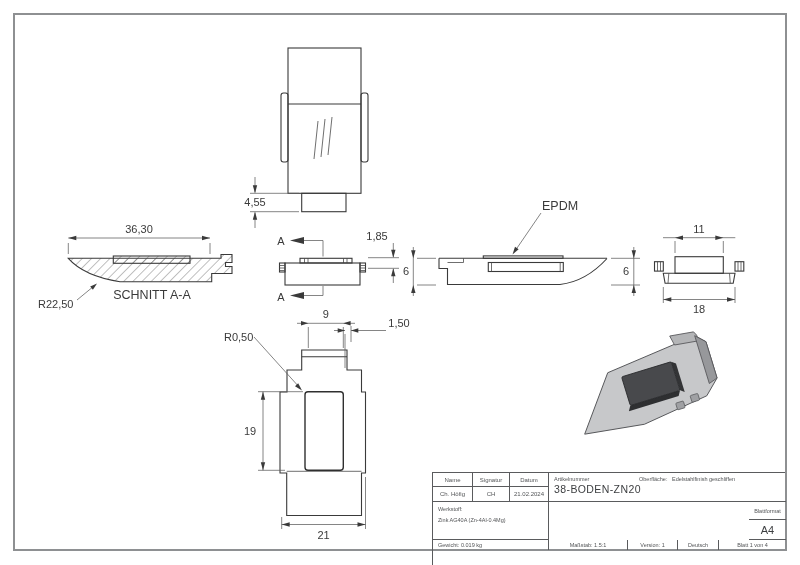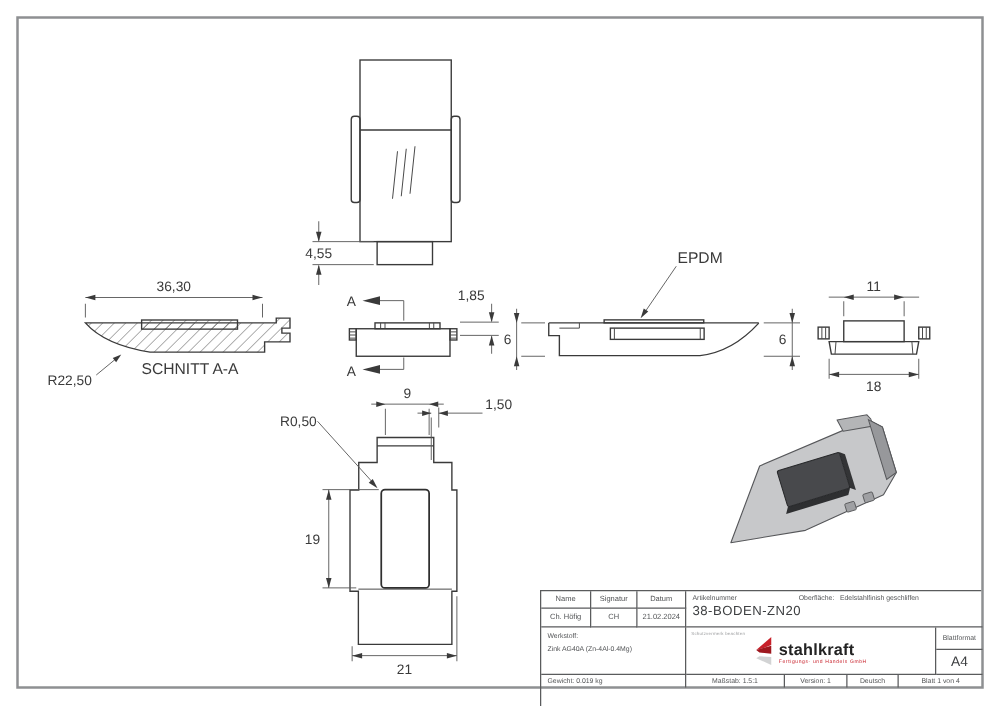--- a/index.html
+++ b/index.html
@@ -223,34 +223,20 @@
       <span>Oberfläche:</span>
       <span style="margin-left:3px;">Edelstahlfinish geschliffen</span>
     </div>
   </div>
 
   <div class="cell br bb" style="left:0;top:29px;width:116px;height:38px;">
     <div class="lbl-small" style="position:absolute;left:5px;top:4px;">Werkstoff:</div>
     <div class="lbl-small" style="position:absolute;left:5px;top:15px;">Zink AG40A (Zn-4Al-0.4Mg)</div>
   </div>
 
-  <div class="cell br bb" style="left:116px;top:29px;width:200px;height:38px;">
-    <div class="note" style="position:absolute;left:4px;top:3px;">Schutzvermerk beachten</div>
-    <div class="logo-wrap">
-      <svg width="15" height="27" viewBox="0 0 15 27">
-        <path d="M1,12 L13,1.5 L13,8 L6.5,10.5 Z" fill="#c8202a"></path>
-        <path d="M1,12 L13,8.5 L13,15 L3.5,14 Z" fill="#9e171e"></path>
-        <path d="M3.5,17 L13,17.5 L13,24 L1,18.5 Z" fill="#c3c4c6" opacity="0.75"></path>
-      </svg>
-      <div>
-        <div class="logo-name">stahlkraft</div>
-        <div class="logo-sub" style="color:#c8202a;">Fertigungs- und Handels GmbH</div>
-      </div>
-    </div>
-  </div>
 
   <div class="cell ctr bb lbl-small" style="left:316px;top:29px;width:37px;height:18px;">Blattformat</div>
   <div class="cell ctr bb fmt-val" style="left:316px;top:47px;width:37px;height:20px;">A4</div>
 
   <div class="cell lft br lbl-small" style="left:0;top:67px;width:116px;height:10px;">Gewicht: 0.019 kg</div>
   <div class="cell ctr br lbl-small" style="left:116px;top:67px;width:79px;height:10px;">Maßstab: 1.5:1</div>
   <div class="cell ctr br lbl-small" style="left:195px;top:67px;width:50px;height:10px;">Version: 1</div>
   <div class="cell ctr br lbl-small" style="left:245px;top:67px;width:41px;height:10px;">Deutsch</div>
   <div class="cell ctr lbl-small" style="left:286px;top:67px;width:67px;height:10px;">Blatt 1 von 4</div>
 </div>

